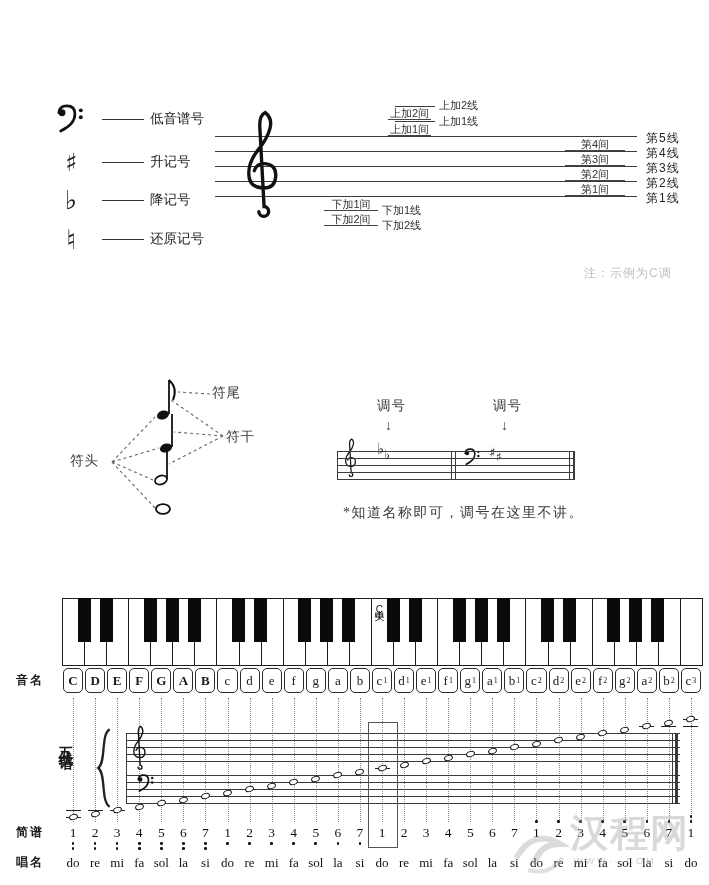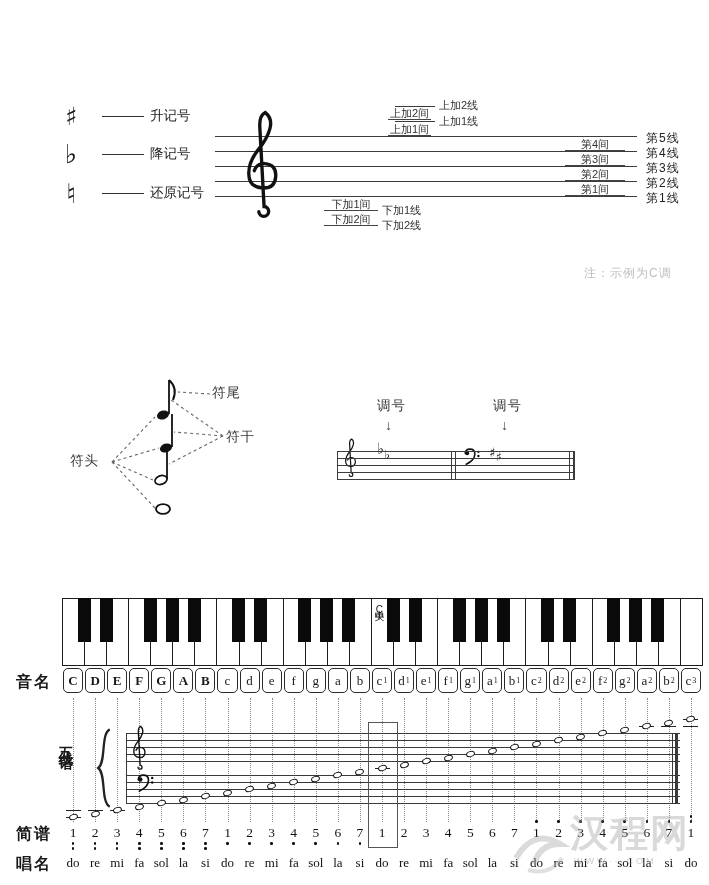--- a/index.html
+++ b/index.html
@@ -43,21 +43,21 @@
   .wkey{position:absolute;top:0;height:68px;background:#fff;border:1px solid #1d1d1d;
         box-sizing:border-box;}
   .bkey{position:absolute;top:0;width:13px;height:44px;background:#0a0a0a;z-index:2;}
   .klabel{position:absolute;top:70px;height:25px;border:1px solid #2a2a2a;border-radius:5px;
           box-sizing:border-box;display:flex;align-items:center;justify-content:center;
           font-family:"Liberation Serif","DejaVu Serif",serif;font-size:13px;background:#fff;}
   .klabel sup{font-size:8px;line-height:0;margin-left:1px;}
   .klabel.cap{font-weight:bold;}
   #midc{position:absolute;z-index:3;writing-mode:vertical-rl;text-orientation:upright;
         font-size:10px;letter-spacing:1px;color:#111;line-height:11px;}
-  .rowlab{font-size:16px;font-weight:bold;letter-spacing:2px;
+  .rowlab{font-size:12px;font-weight:bold;letter-spacing:2px;
           font-family:Liberation Sans, sans-serif;}
   .guide{position:absolute;width:0;border-left:1.2px dotted #8a8a8a;z-index:1;}
   .gline{position:absolute;background:#3a3a3a;z-index:2;}
   .noteo{position:absolute;width:9px;height:6px;border:1.5px solid #111;border-radius:50%;
          box-sizing:border-box;transform:rotate(-18deg);z-index:3;background:#fff;}
   .ledger{position:absolute;width:15px;height:1.2px;background:#222;z-index:2;}
   .stafflabel{left:56px;top:735px;writing-mode:vertical-rl;text-orientation:upright;
               font-size:14.5px;font-weight:bold;letter-spacing:4px;
               font-family:"Liberation Serif","DejaVu Serif",serif;}
   .mcbox{border:1.2px solid #555;z-index:4;background:transparent;}
@@ -74,20 +74,32 @@
   .wmsub{position:absolute;left:66px;top:58px;font-size:9px;letter-spacing:3px;
          color:rgba(160,160,160,0.55);}
 </style>
 </head>
 <body>
 
 <div class="page">
 
 
   <div class="abs legend">
+    <div class="lrow" style="height:46px">
+      <span class="licon" style="height:30px">
+          <svg viewBox="0 0 26 26" width="100%" height="100%" preserveAspectRatio="xMidYMid meet">
+            <circle cx="5.2" cy="7.6" r="3" fill="#111"></circle>
+            <path d="M2.4,7.6 Q3,1.6 9.4,1.6 Q16.4,1.6 16.4,8.6 Q16.4,17.5 4,23.4" fill="none" stroke="#111" stroke-width="2.3" stroke-linecap="round"></path>
+            <circle cx="21.5" cy="5.5" r="1.7" fill="#111"></circle>
+            <circle cx="21.5" cy="11.5" r="1.7" fill="#111"></circle>
+          </svg>
+        </span>
+      <span class="leader"></span>
+      <span class="llabel">低音谱号</span>
+    </div>
     <div class="lrow" style="height:40px">
       <span class="licon music" style="font-size:25px;font-weight:bold">♯</span>
       <span class="leader"></span>
       <span class="llabel">升记号</span>
     </div>
     <div class="lrow" style="height:36px">
       <span class="licon music" style="font-size:26px">♭</span>
       <span class="leader"></span>
       <span class="llabel">降记号</span>
     </div>
@@ -182,20 +194,21 @@
       <div class="sline" style="left: 4px; top: 65px; width: 236px;"></div>
       <div class="sline" style="left: 4px; top: 72px; width: 236px;"></div>
       <div class="sline" style="left: 4px; top: 79px; width: 236px;"></div>
       <div class="sline" style="left: 4px; top: 86px; width: 236px;"></div>
       <div class="vline" style="left: 4px; top: 58px; width: 1.2px; height: 29px;"></div>
       <div class="vline" style="left: 118px; top: 58px; width: 1.2px; height: 29px;"></div>
       <div class="vline" style="left: 122px; top: 58px; width: 1.2px; height: 29px;"></div>
       <div class="vline" style="left: 236px; top: 58px; width: 1.2px; height: 29px;"></div>
       <div class="vline" style="left: 239.5px; top: 58px; width: 2.6px; height: 29px;"></div>
     </div>
+  <div class="abs ksfoot">*知道名称即可，调号在这里不讲。</div>
 
   <div class="abs rowlab" style="left:16px;top:672px">音名</div>
   <div id="keyboard" class="abs">
       <div class="wkey" style="left: 0px; width: 23.069px;"></div>
       <div class="klabel cap" style="left: 1px; width: 20.069px;">
         <span>C</span>
       </div>
       <div class="wkey" style="left: 22.069px; width: 23.069px;"></div>
       <div class="klabel cap" style="left: 23.069px; width: 20.069px;">
         <span>D</span>

